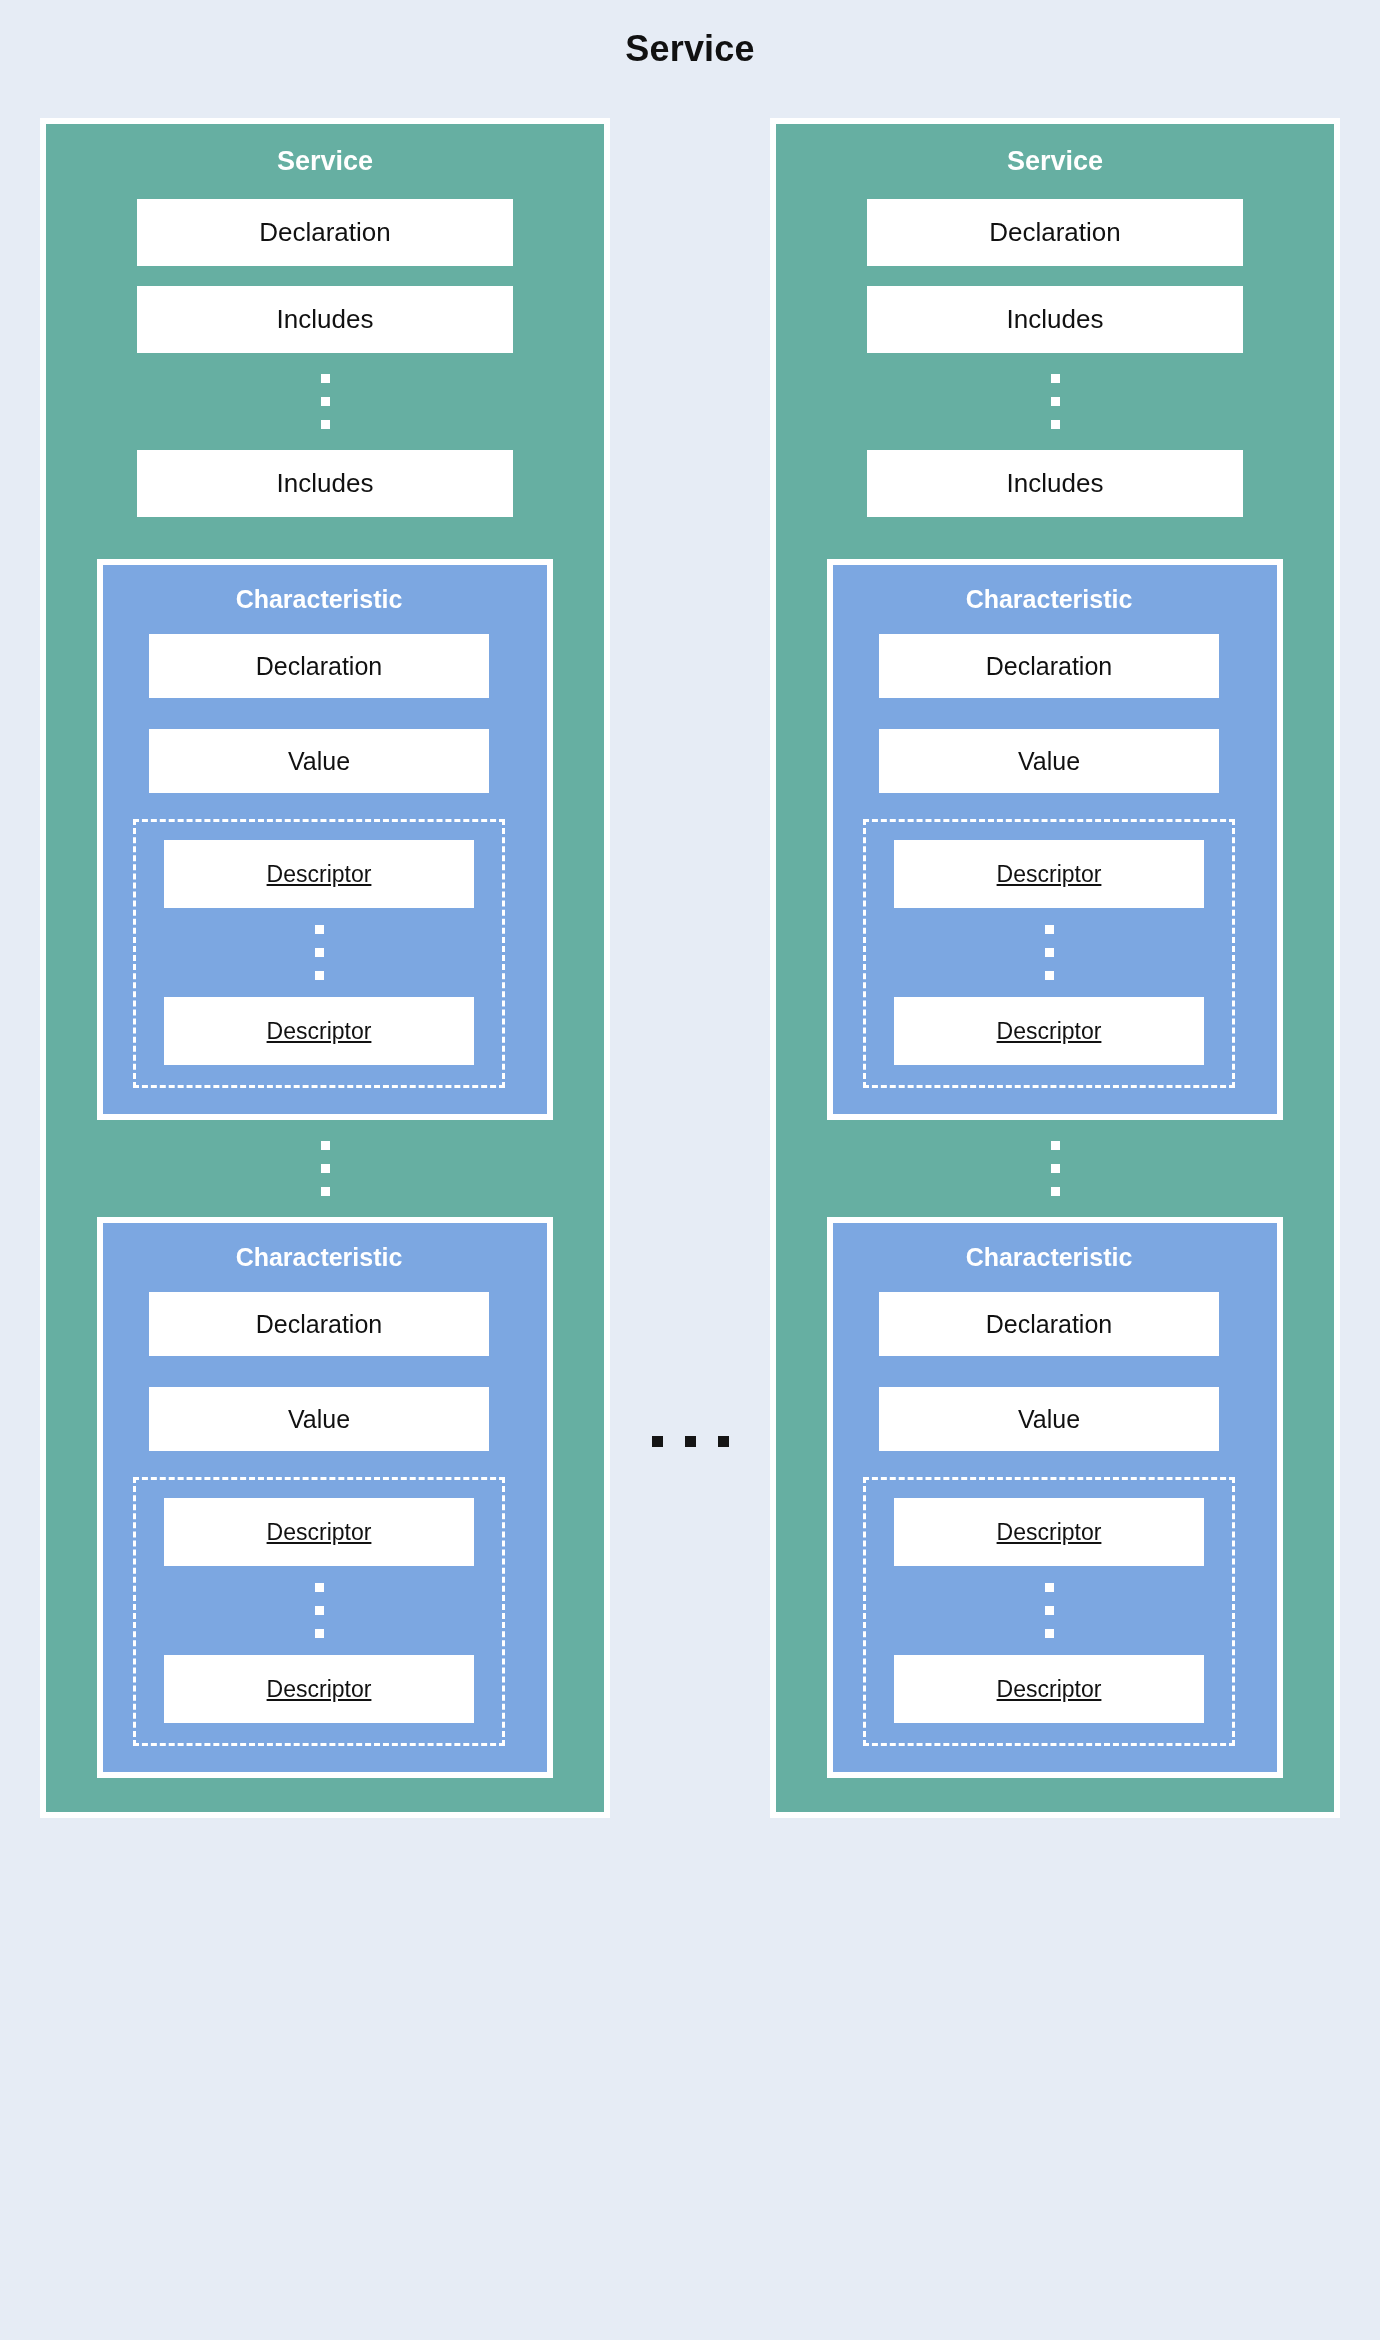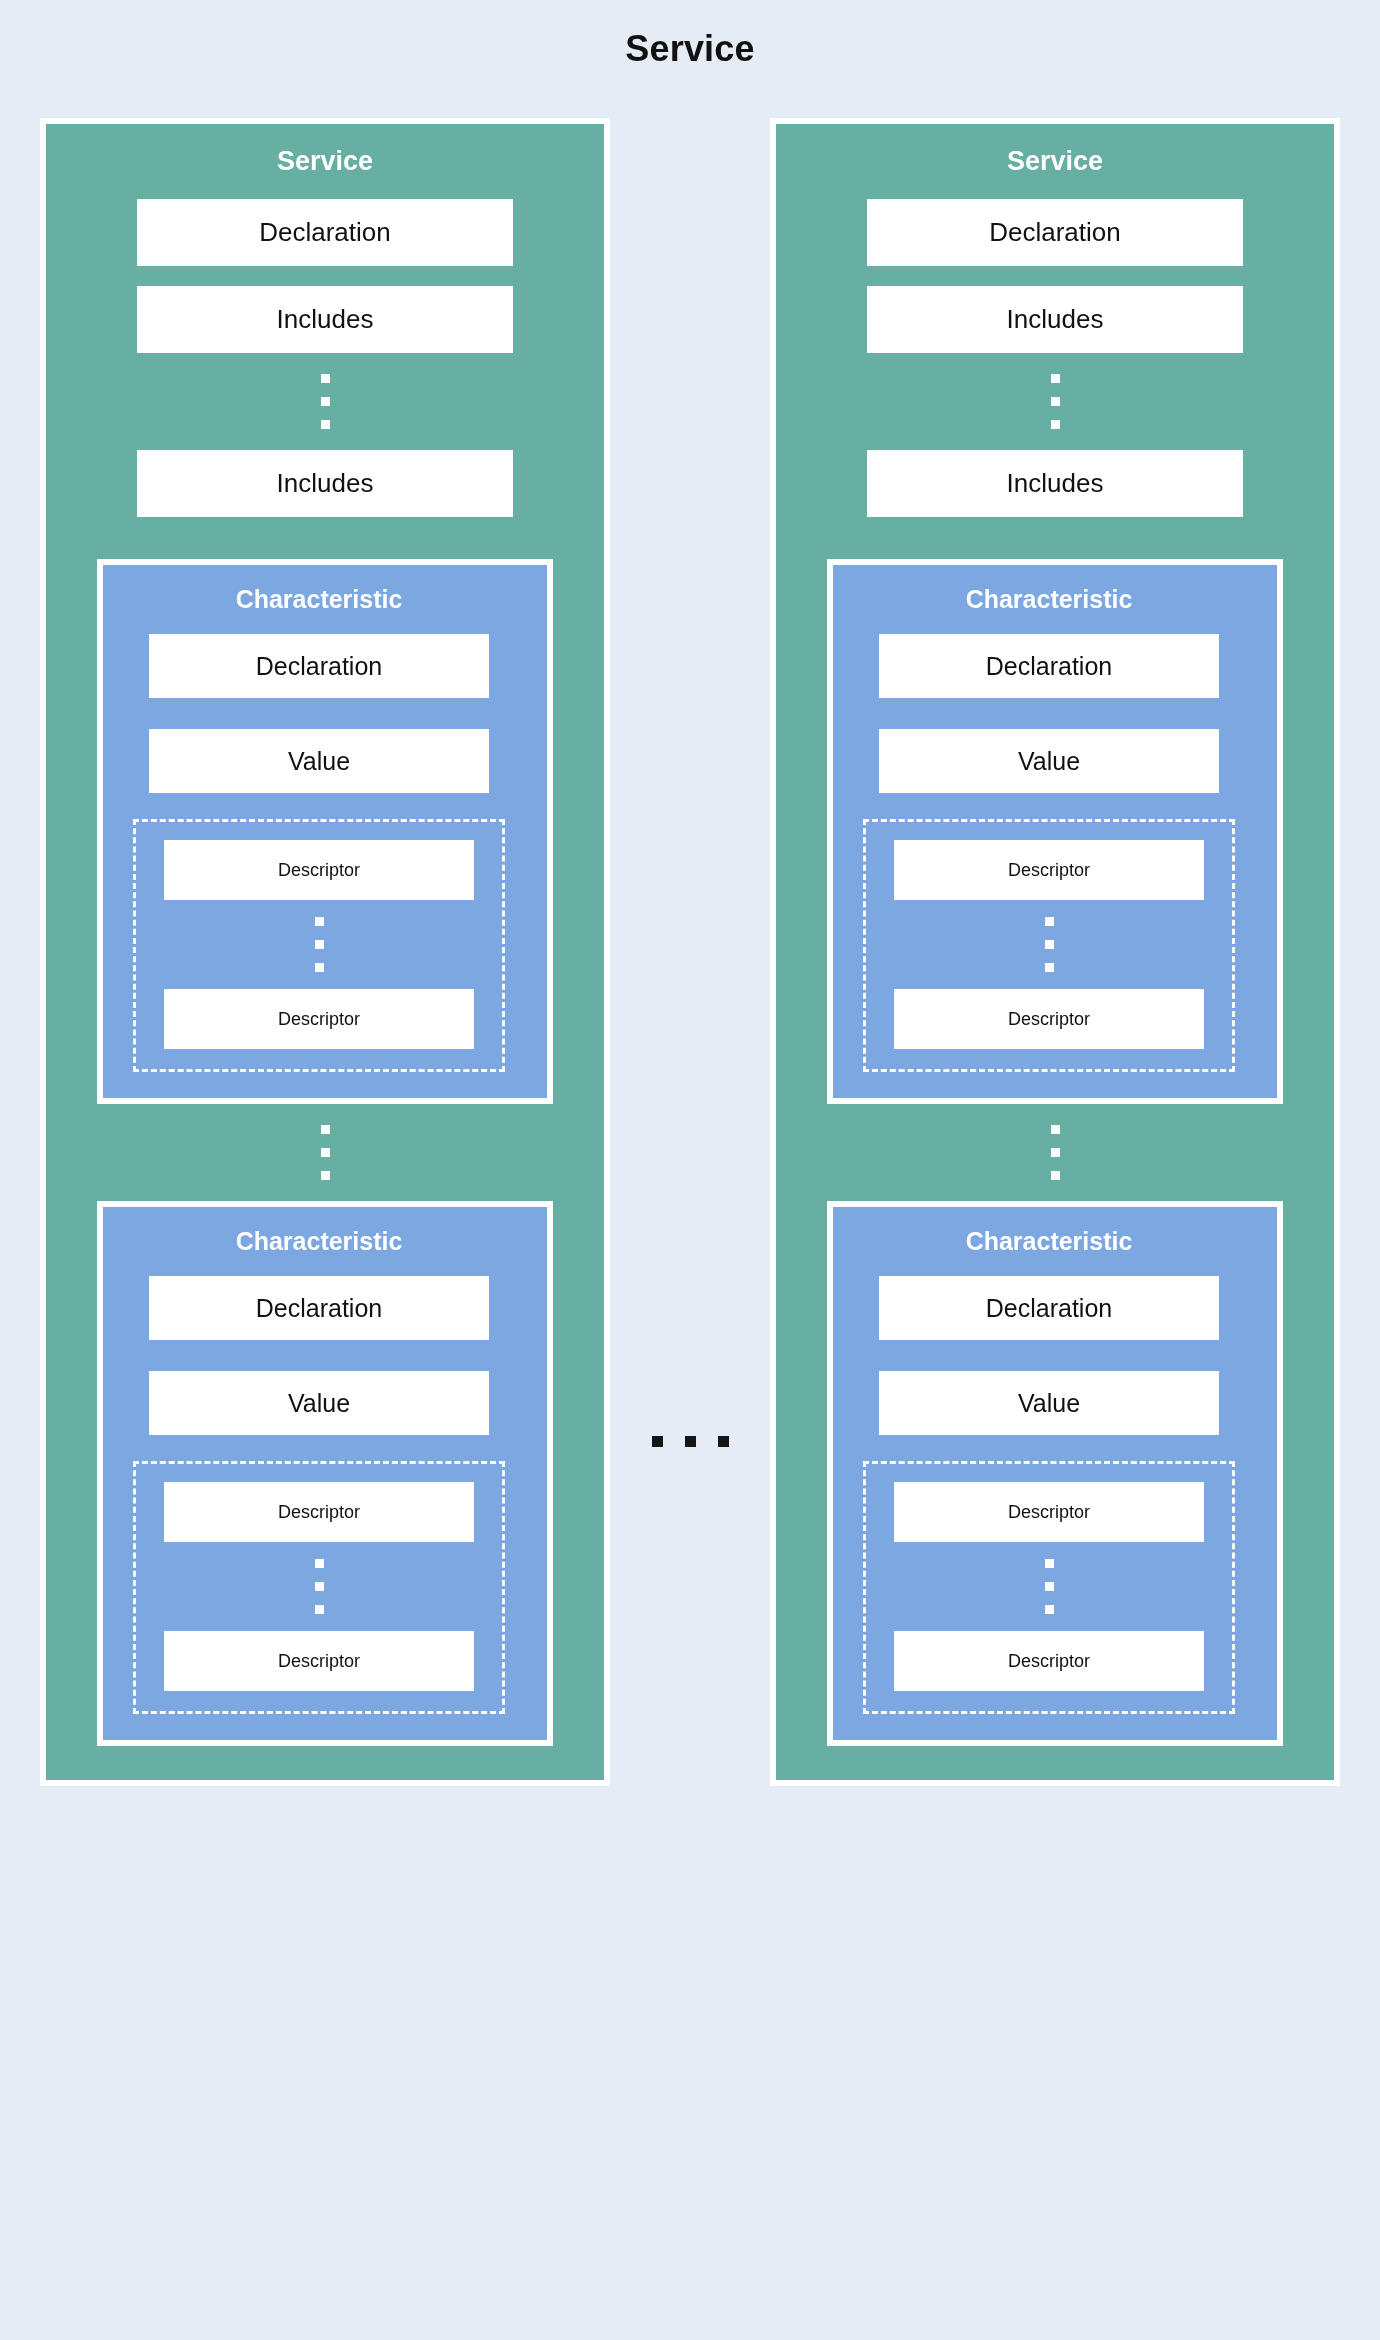--- a/index.html
+++ b/index.html
@@ -165,28 +165,29 @@
     border: 3px dashed #ffffff;
     margin-top: 26px;
     padding: 18px 0 20px 0;
     display: flex;
     flex-direction: column;
     align-items: center;
   }
 
   .desc-slot {
     width: 310px;
-    height: 60px;
+    height: 68px;
     background: #ffffff;
     display: flex;
     align-items: center;
     justify-content: center;
-    font-size: 18px;
+    font-size: 23px;
     color: #111111;
     box-sizing: border-box;
+    text-decoration: underline;
   }
 </style>
 </head>
 <body>
 
 <div class="page">
 
   <div class="page-title">Service</div>
 
   <div class="columns">

